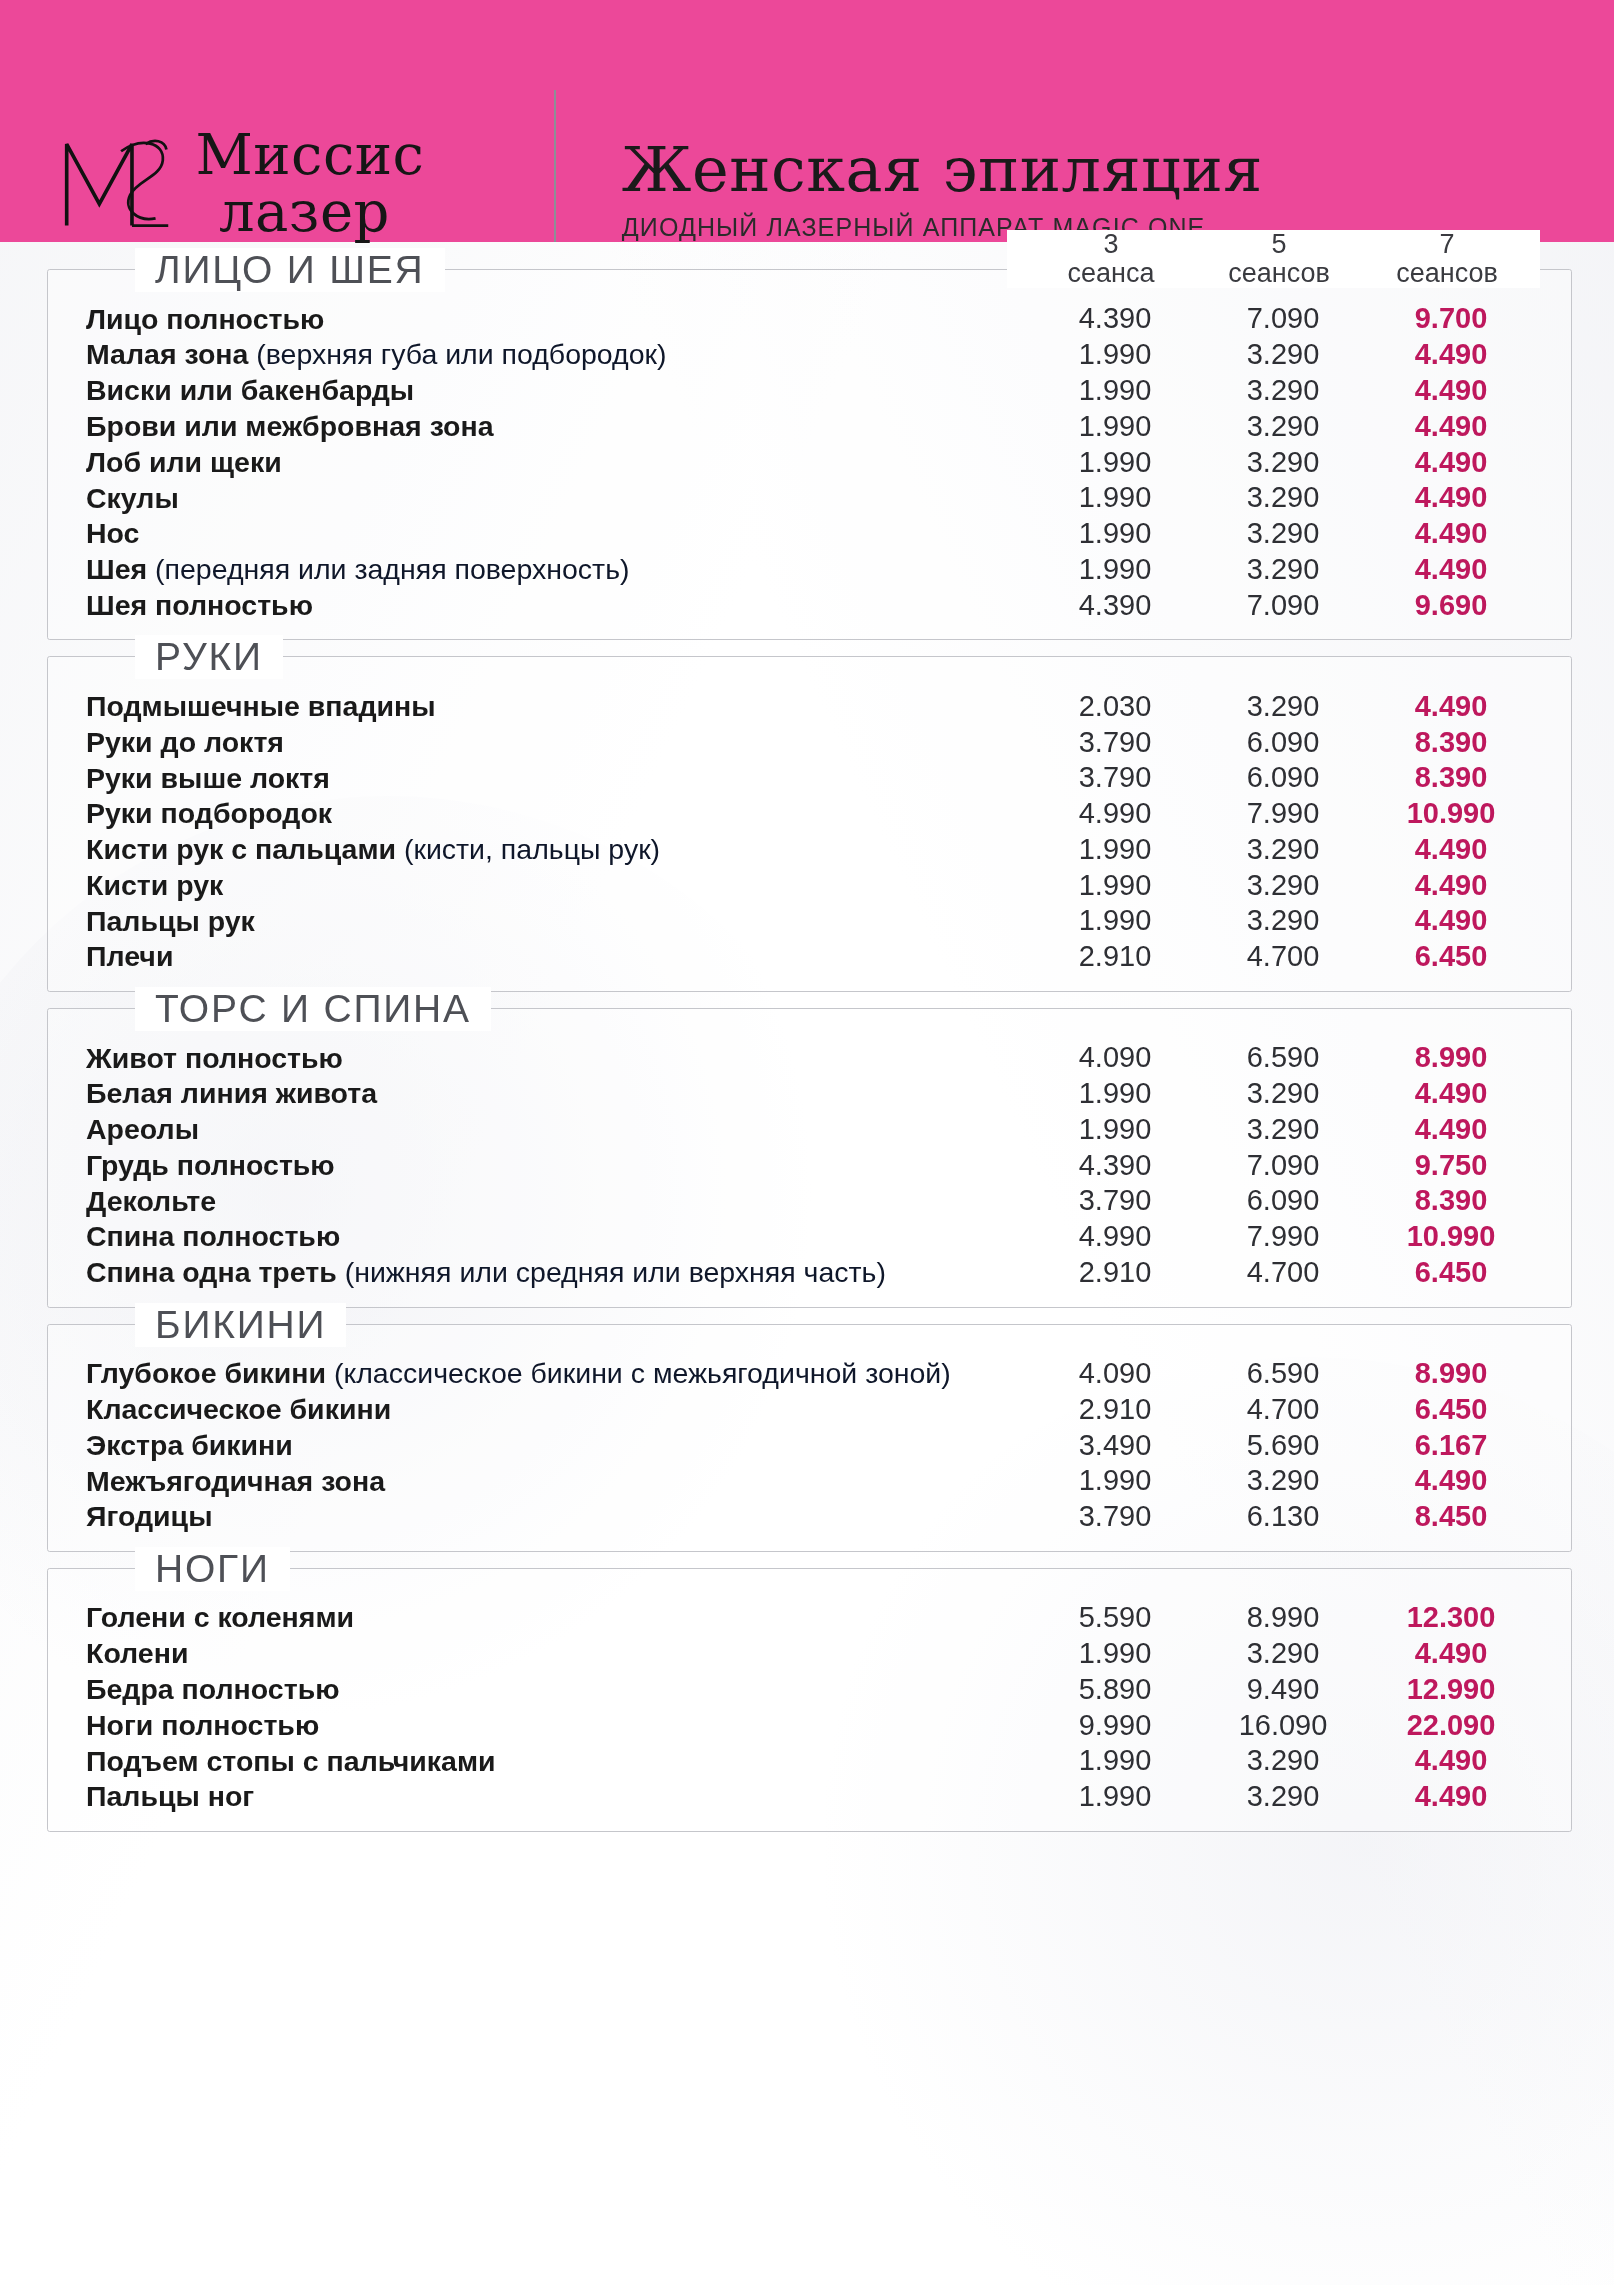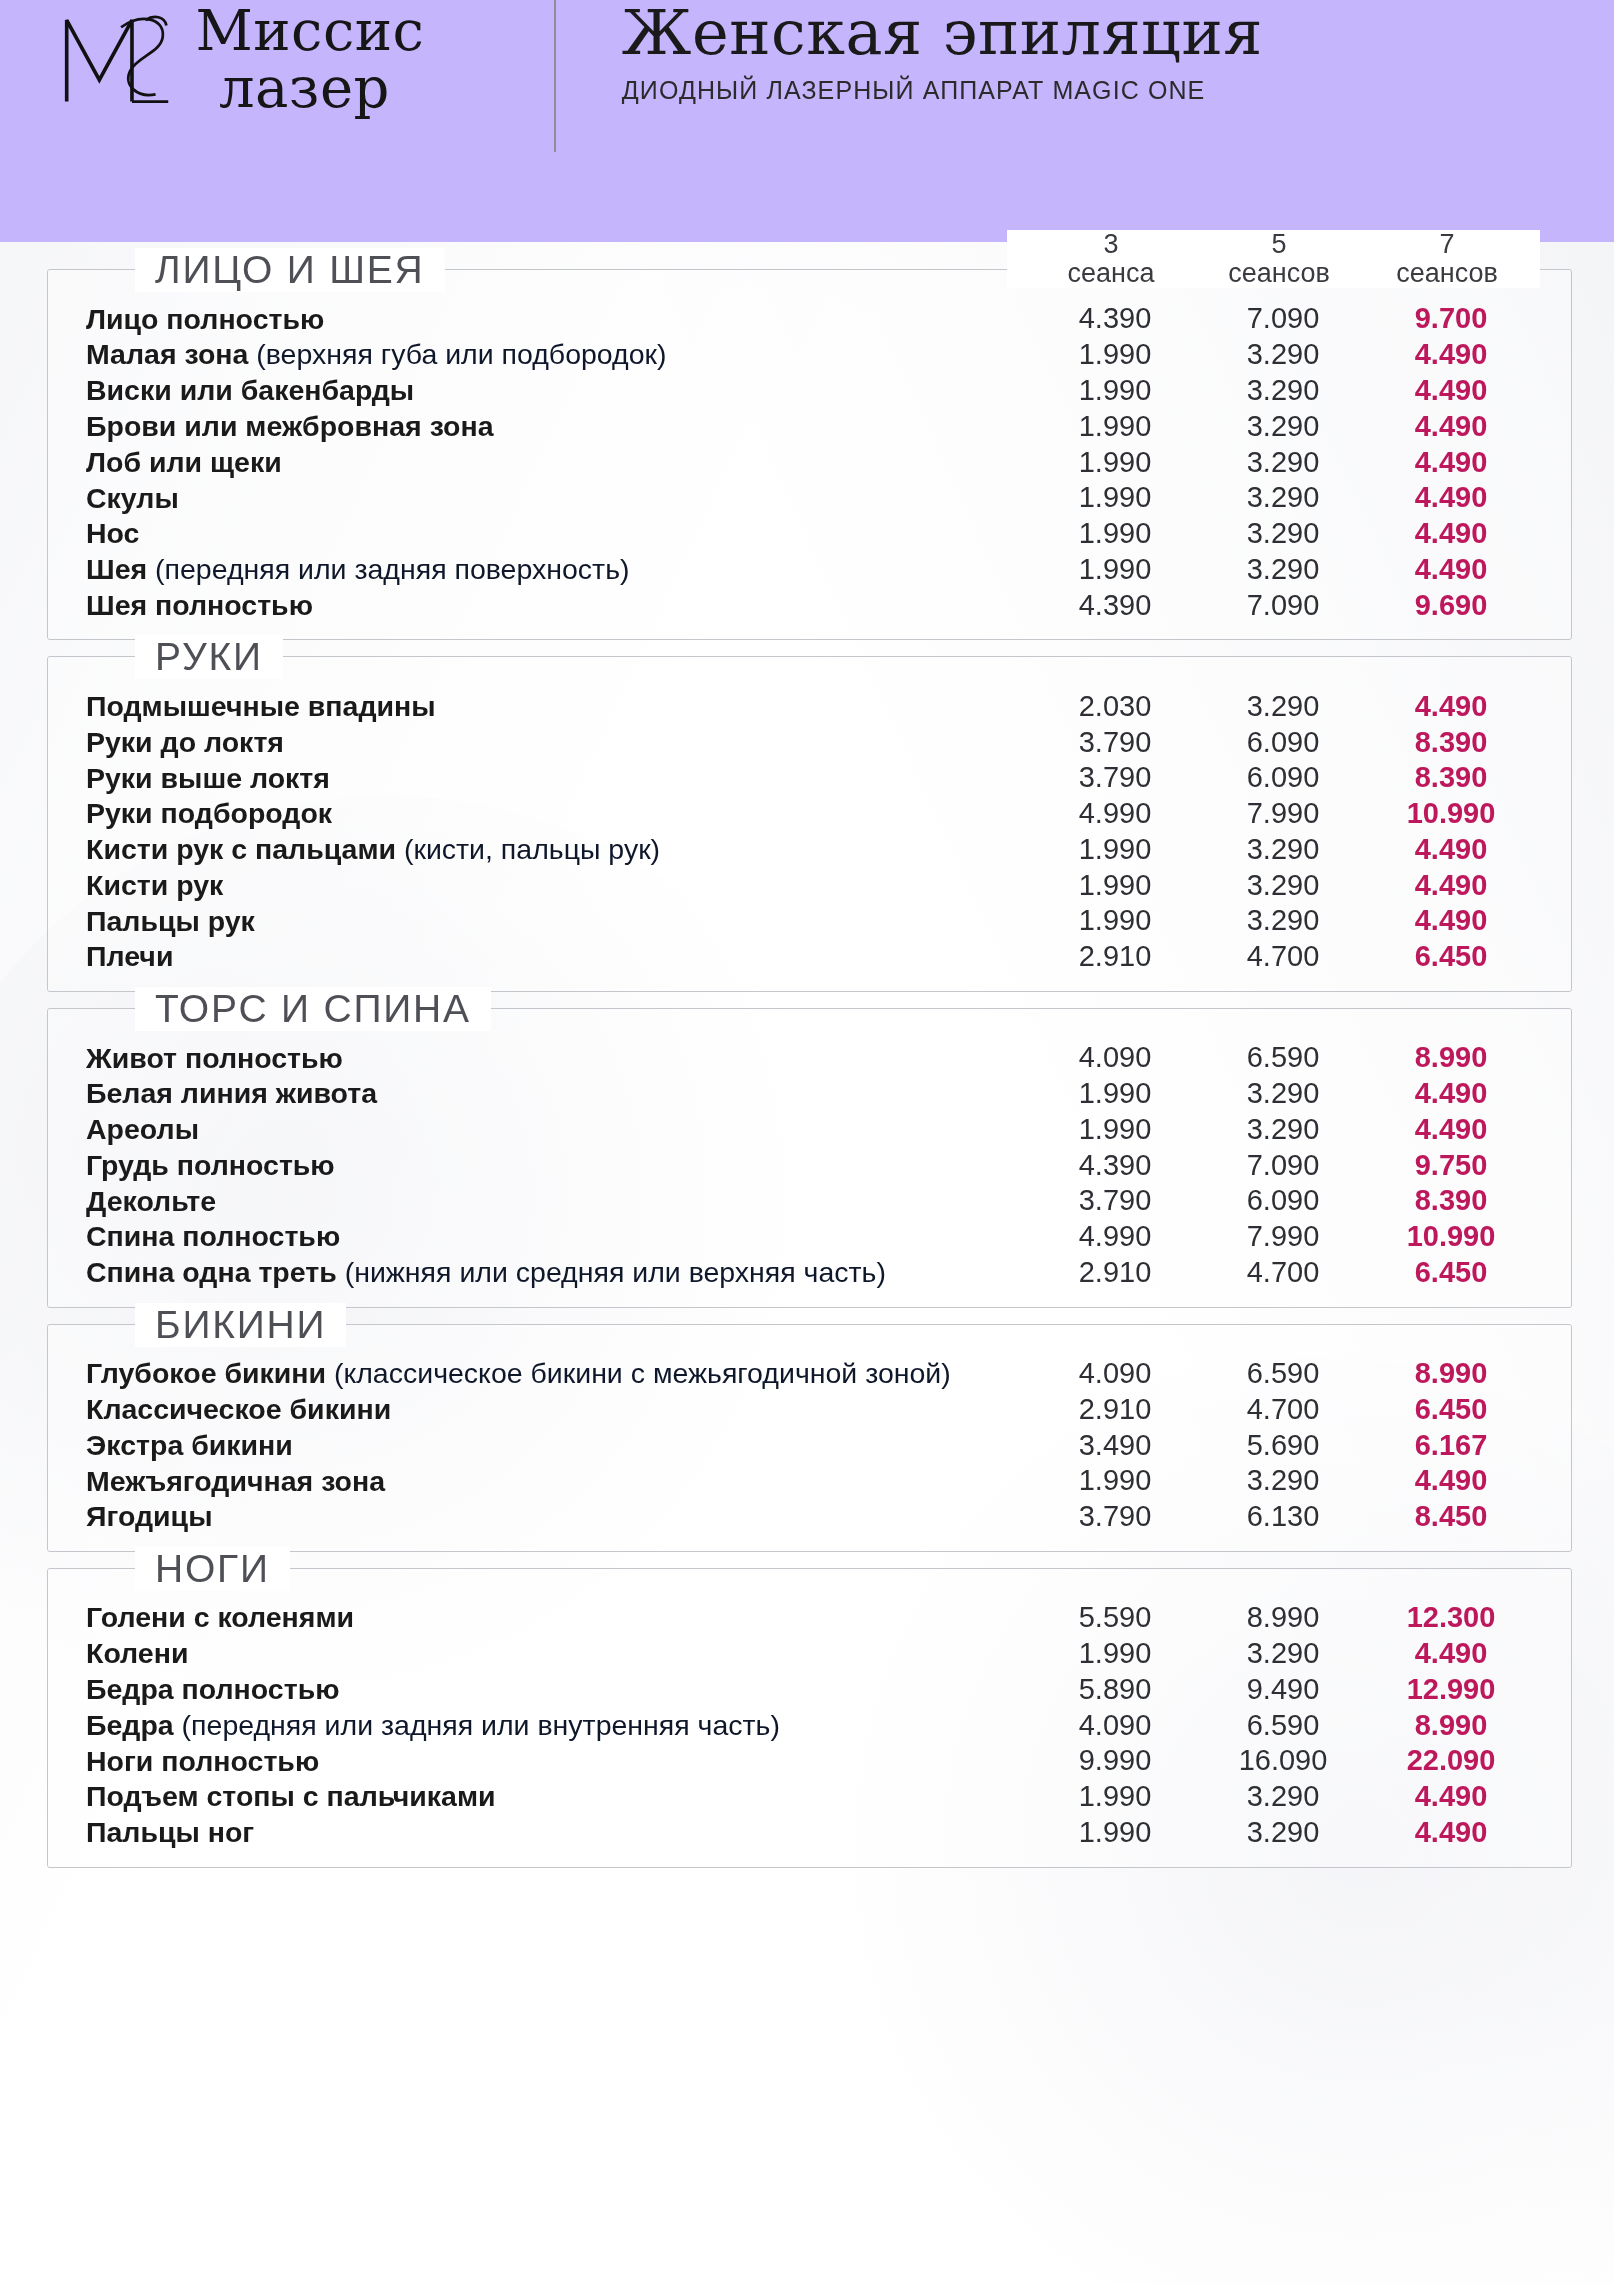--- a/index.html
+++ b/index.html
@@ -45,23 +45,23 @@
     height: 1086px;
     border-radius: 50%;
     background: radial-gradient(circle at 55% 45%, rgba(233,234,240,0.5), rgba(255,255,255,0) 64%);
   }
 
   
   .header {
     position: relative;
     z-index: 2;
     height: 242px;
-    background: #c4b5fd;
+    background: #ec4899;
     display: flex;
-    align-items: flex-start;
+    align-items: flex-end;
     padding: 0 43px 0 54px;
     box-sizing: border-box;
     gap: 19px;
   }
   .brand {
     display: flex;
     align-items: center;
     width: 470px;
     flex: 0 0 470px;
   }
@@ -453,26 +453,20 @@
             <td class="p">3.290</td>
             <td class="p last">4.490</td>
           </tr>
           <tr>
             <td class="name"><span>Бедра полностью</span></td>
             <td class="p">5.890</td>
             <td class="p">9.490</td>
             <td class="p last">12.990</td>
           </tr>
           <tr>
-            <td class="name"><span>Бедра</span><span class="sub"> (передняя или задняя или внутренняя часть)</span></td>
-            <td class="p">4.090</td>
-            <td class="p">6.590</td>
-            <td class="p last">8.990</td>
-          </tr>
-          <tr>
             <td class="name"><span>Ноги полностью</span></td>
             <td class="p">9.990</td>
             <td class="p">16.090</td>
             <td class="p last">22.090</td>
           </tr>
           <tr>
             <td class="name"><span>Подъем стопы с пальчиками</span></td>
             <td class="p">1.990</td>
             <td class="p">3.290</td>
             <td class="p last">4.490</td>

